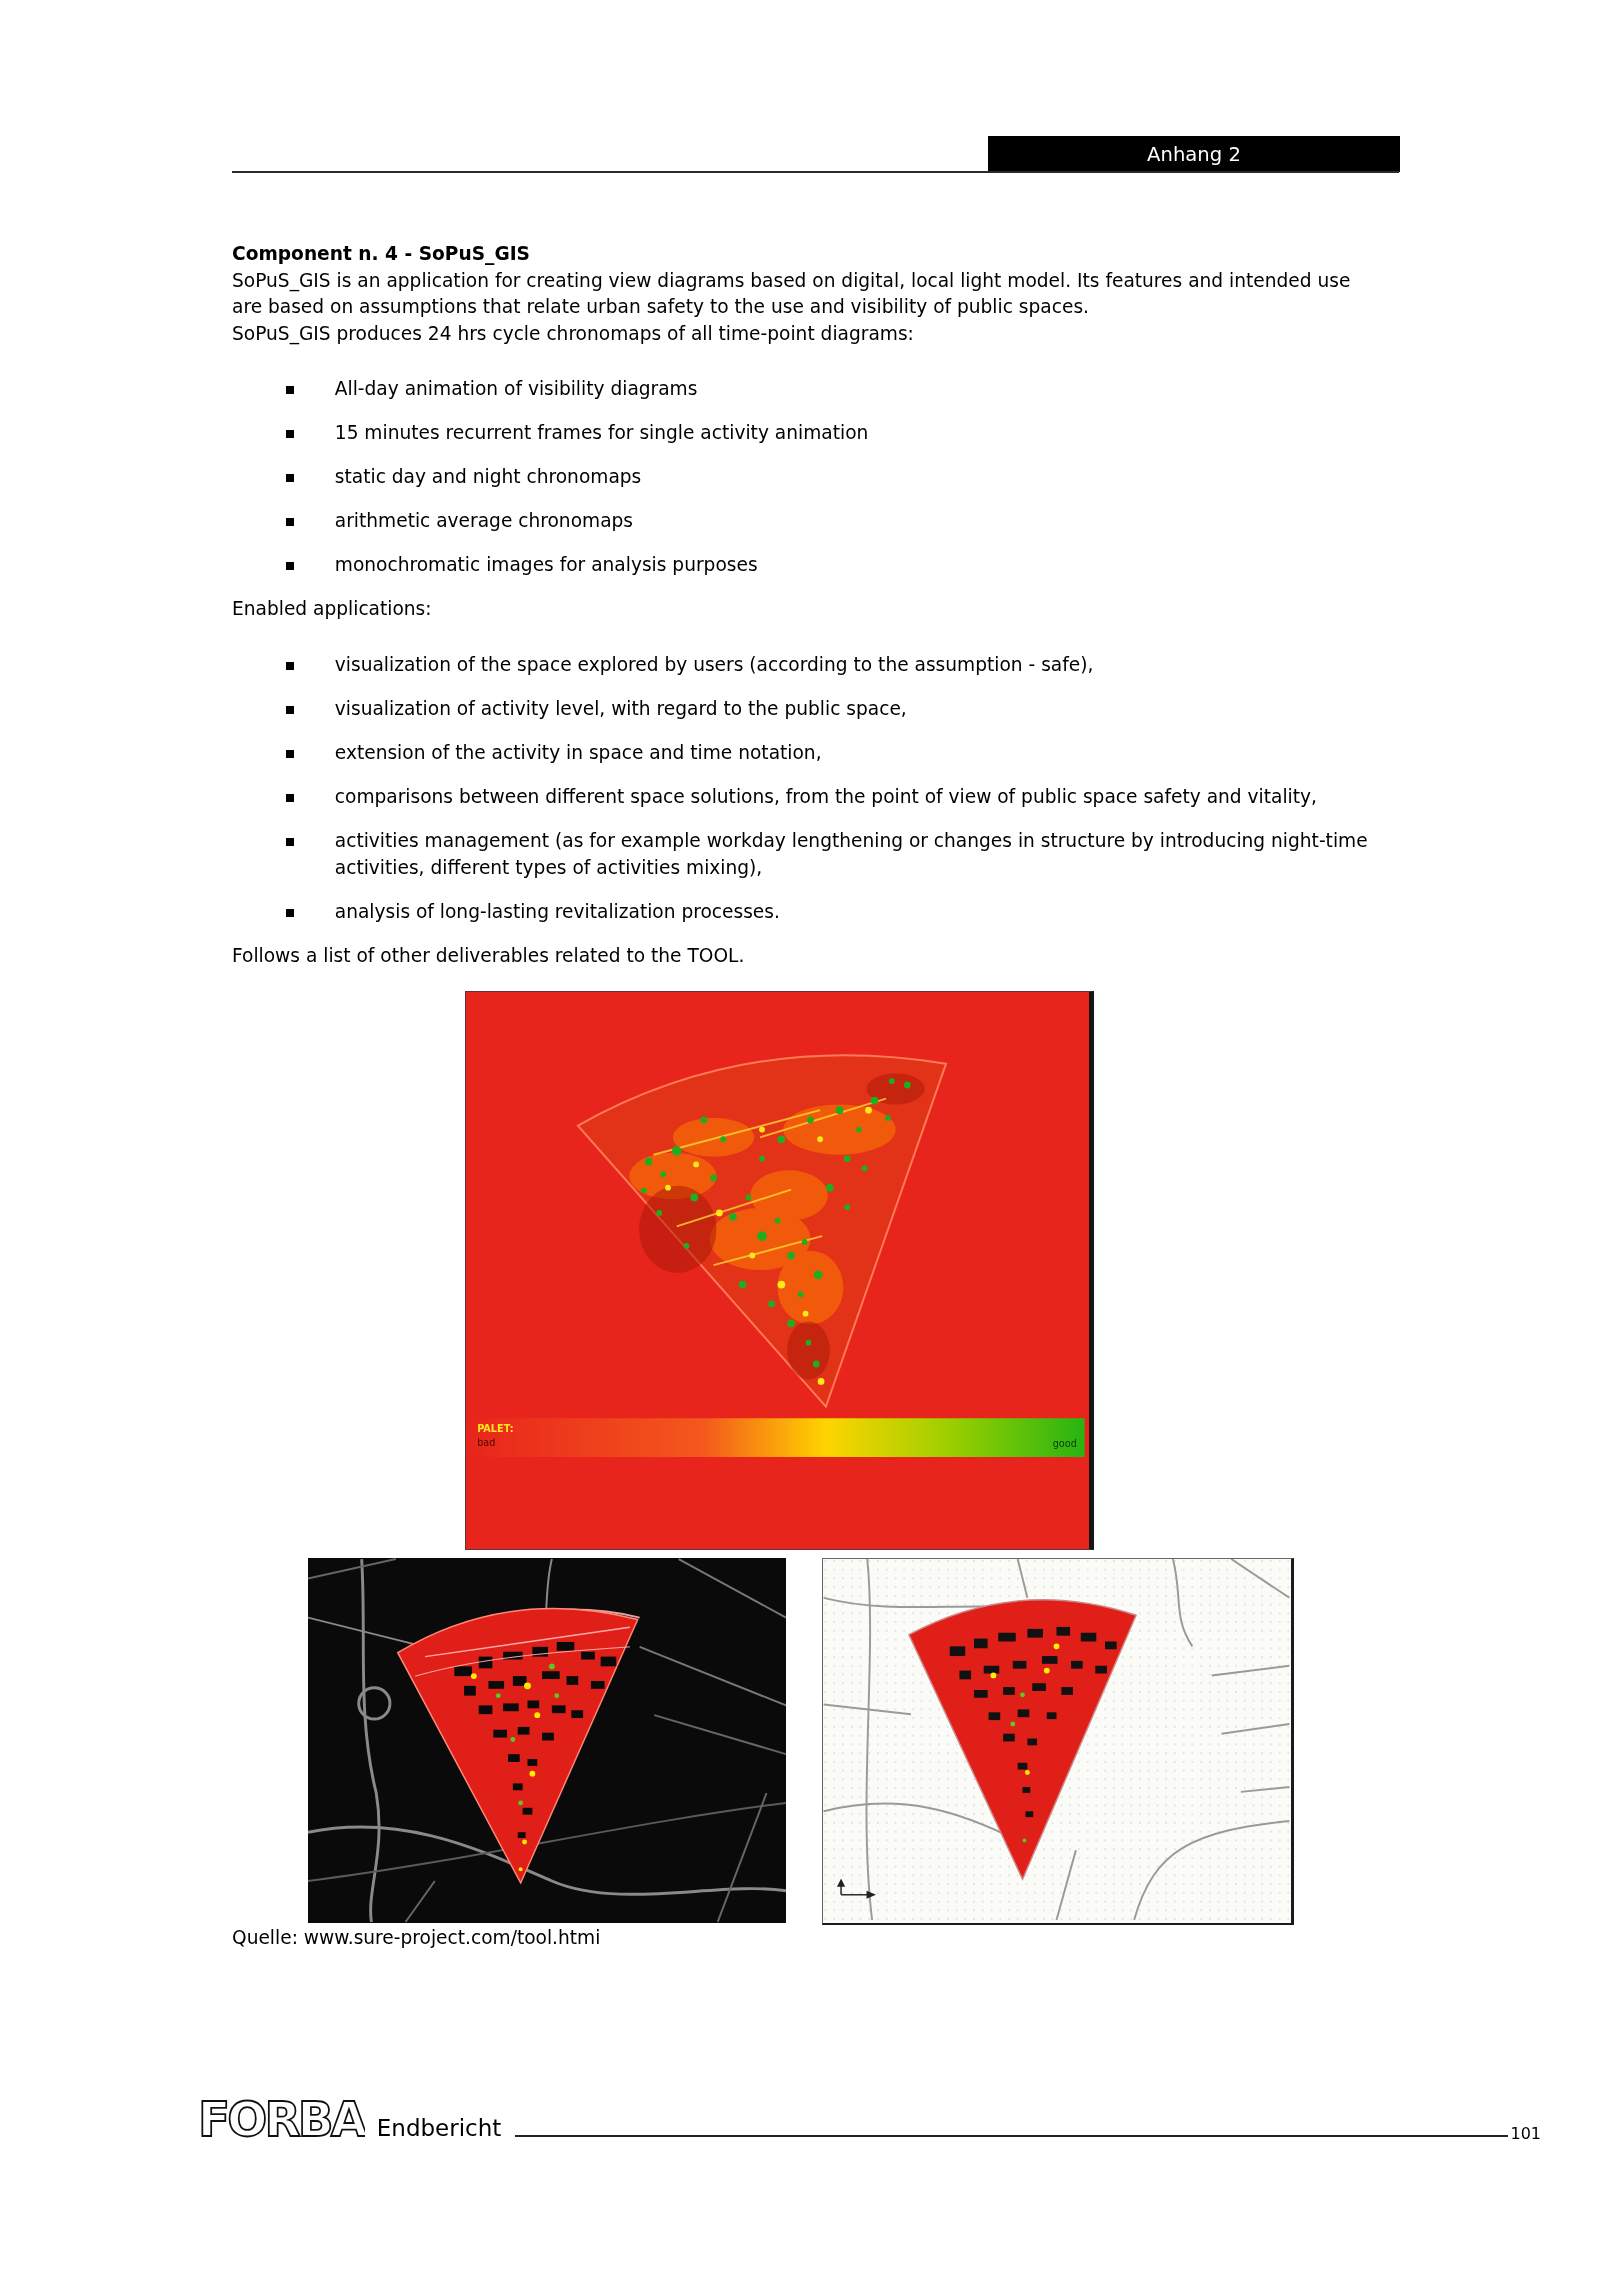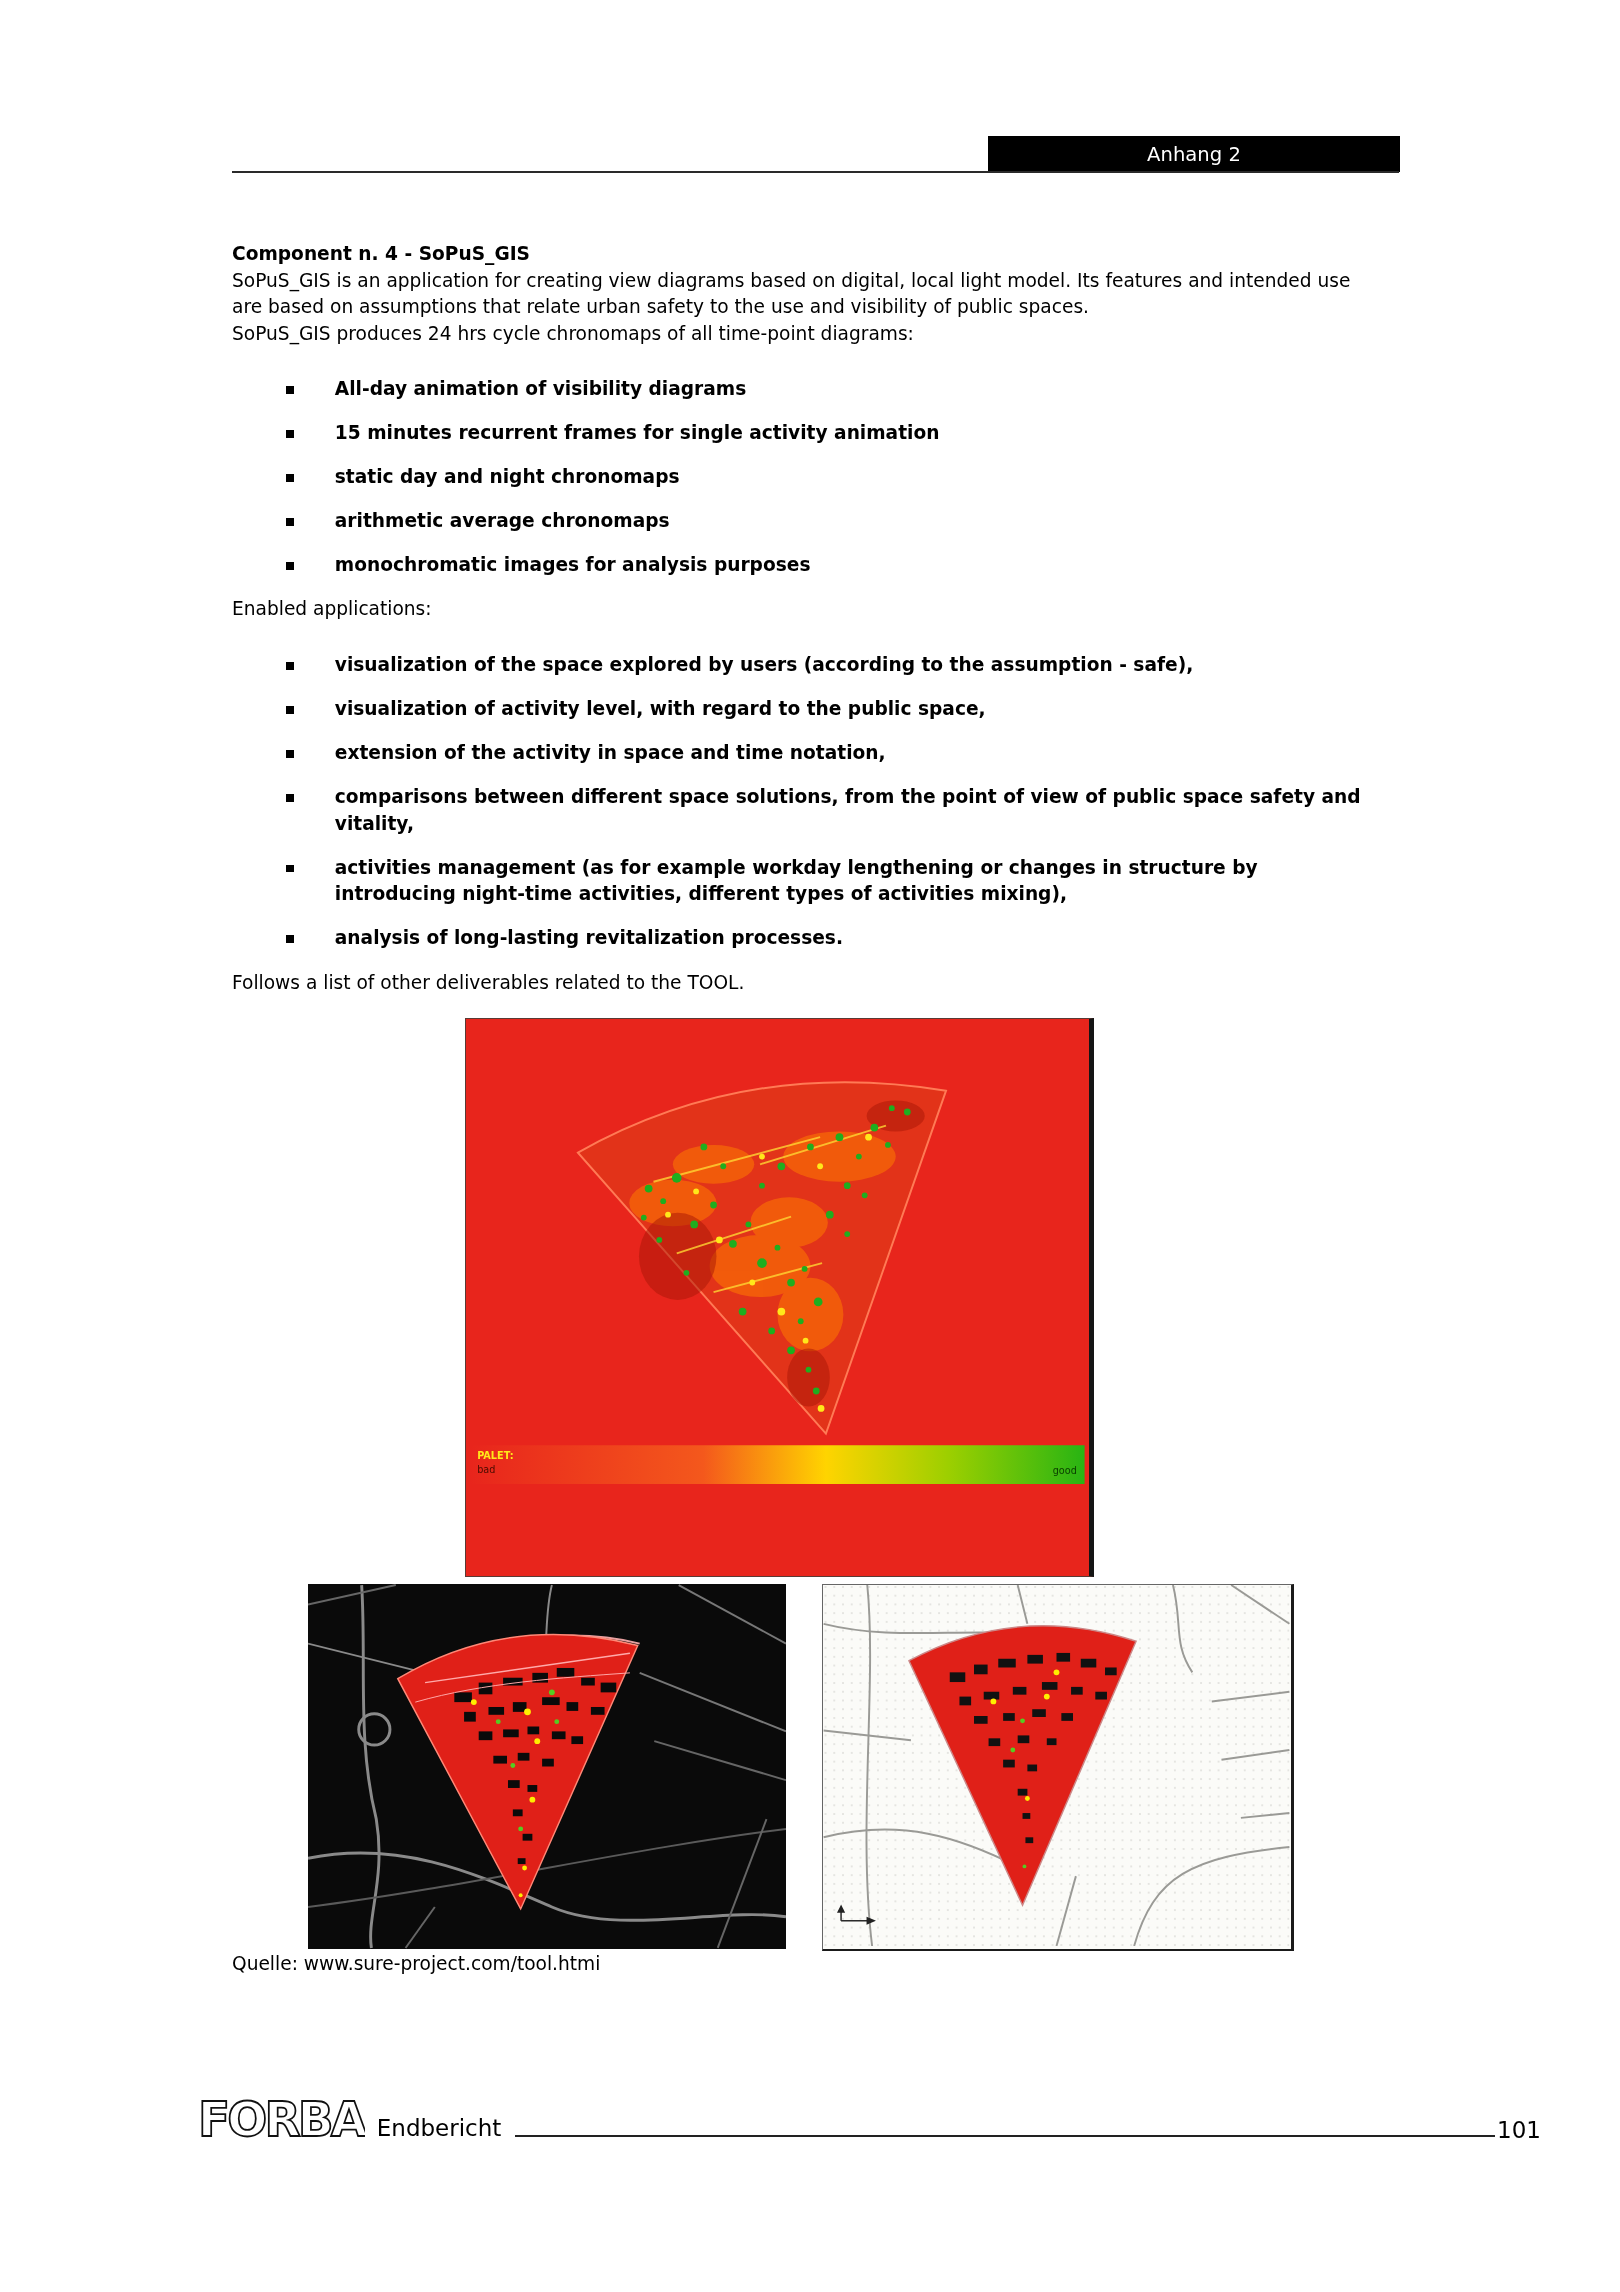--- a/index.html
+++ b/index.html
@@ -18,21 +18,21 @@
   .header-rule {
     position:absolute; left:232px; top:171px; width:1167px; height:0;
     border-bottom:2px solid #2a2a2a;
   }
   .content {
     position:absolute; left:232px; top:241px; width:1145px;
     font-size:18.6px; line-height:26.5px;
   }
   .title { font-weight:bold; margin:0 0 2.9px 0; }
   .content p { margin:0; }
-  ul.bullets { list-style:none; margin:29px 0 0 0; padding:0 0 0 54px;font-weight:bold; }
+  ul.bullets { list-style:none; margin:29px 0 0 0; padding:0 0 0 54px; }
   ul.bullets li { display:flex; margin-bottom:17.6px; }
   ul.bullets .bullet { flex:none; width:7.8px; height:7.8px; background:#000; margin:9.8px 41px 0 0; }
   .enabled { margin-top:27.4px; }
   .follows { margin-top:9.8px; }
   .fig-top {
     margin:21.6px 0 0 233px; width:629px; height:559px;
     border:1px solid #5a3a35; border-right:5.9px solid #151515; background:#e8251c;
   }
   .figs-row { display:flex; gap:36px; margin:7.8px 0 0 76px; }
   .fig-dark { width:478px; height:365px; background:#0a0a0a; }
@@ -40,21 +40,21 @@
     width:472px; height:367px; background:#fbfbf8;
     border:1px solid #666; border-right:3.9px solid #1a1a1a; border-bottom:2.9px solid #1a1a1a;
   }
   .quelle { margin-top:71px; }
   .footer {
     position:absolute; left:196px; top:2094px; width:1345px;
     display:flex; align-items:flex-end;
   }
   .endbericht { font-size:23px; margin:0 0 5.9px 11.8px; white-space:nowrap; }
   .footer-rule { flex:1; border-bottom:2px solid #222; margin:0 2px 9.8px 13.7px; }
-  .pagenum { font-size:23px; margin:0 0 3.9px 0; }
+  .pagenum { font-size:16px; margin:0 0 3.9px 0; }
   svg text { font-family:"DejaVu Sans","Liberation Sans",sans-serif; }
 </style>
 </head>
 <body>
 
 <div class="page">
 
   <div class="header-bar">
     <span>Anhang 2</span>
   </div>

